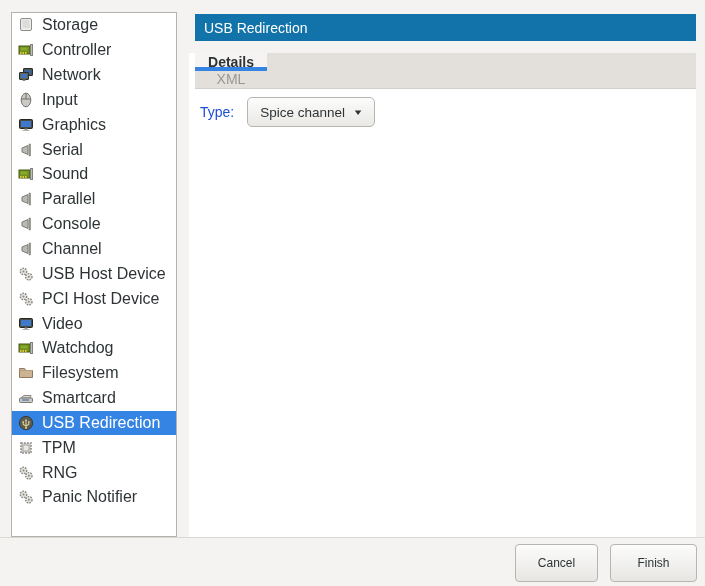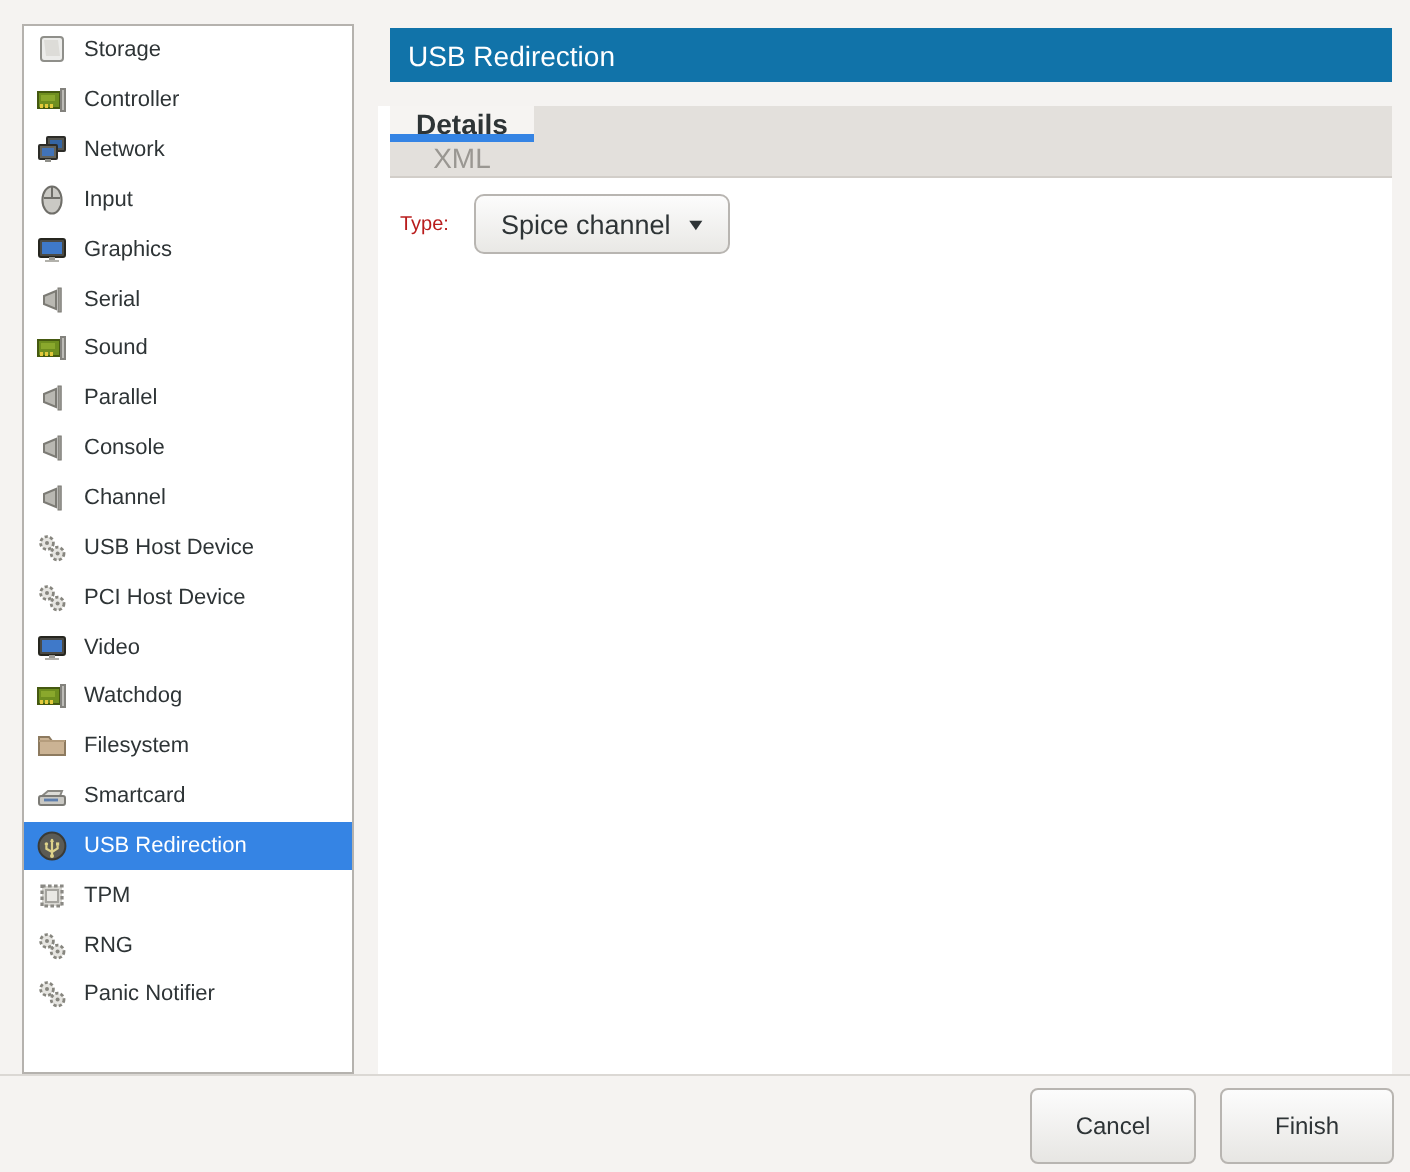--- a/index.html
+++ b/index.html
@@ -15,21 +15,21 @@
 
   
   .sidebar{
     position:absolute;left:11px;top:12px;width:164px;height:523px;
     background:#ffffff;border:1px solid #b5b2ae;
     overflow:hidden;
   }
   .side-row{
     height:24.85px;display:flex;align-items:center;
     padding-left:6px;gap:8px;cursor:default;
-    font-size:11px;color:#2e3436;white-space:nowrap;
+    font-size:16px;color:#2e3436;white-space:nowrap;
   }
   .side-row.selected{background:#3584e4;color:#ffffff;}
   .side-icon{width:16px;height:16px;flex:0 0 16px;display:inline-flex;}
   .side-icon svg{width:16px;height:16px;}
 
   
   .pane-white{
     position:absolute;left:189px;top:53px;width:507px;height:484px;
     background:#ffffff;
   }
@@ -53,21 +53,21 @@
   }
   .tab.active::after{
     content:"";position:absolute;left:0;right:0;bottom:0;height:4px;background:#3584e4;
   }
 
   
   .form-row{
     position:absolute;left:200px;top:97px;height:30px;
     display:flex;align-items:center;gap:13px;
   }
-  .type-label{font-size:10px;color:#b91c1c;}
+  .type-label{font-size:14px;color:#1d4ed8;}
   .dropdown{
     height:30px;min-width:127px;box-sizing:border-box;
     border:1px solid #b8b5b1;border-radius:5px;
     background:linear-gradient(to bottom,#fcfcfc,#e9e8e5);
     display:flex;align-items:center;justify-content:flex-start;gap:9px;
     font-family:inherit;font-size:13.5px;color:#2e3436;
     padding:0 12px;cursor:default;
   }
   .dropdown .arrow{font-size:8px;color:#2e3436;transform:scaleX(1.4);}
 

